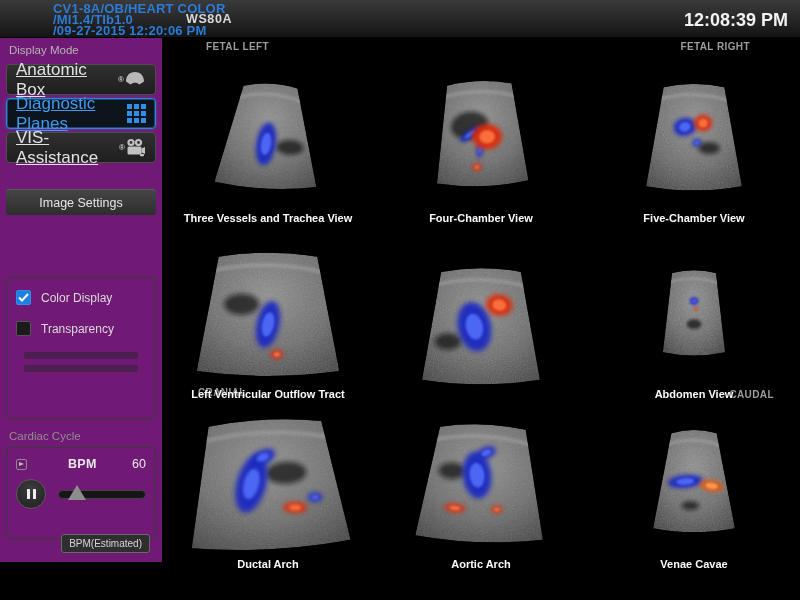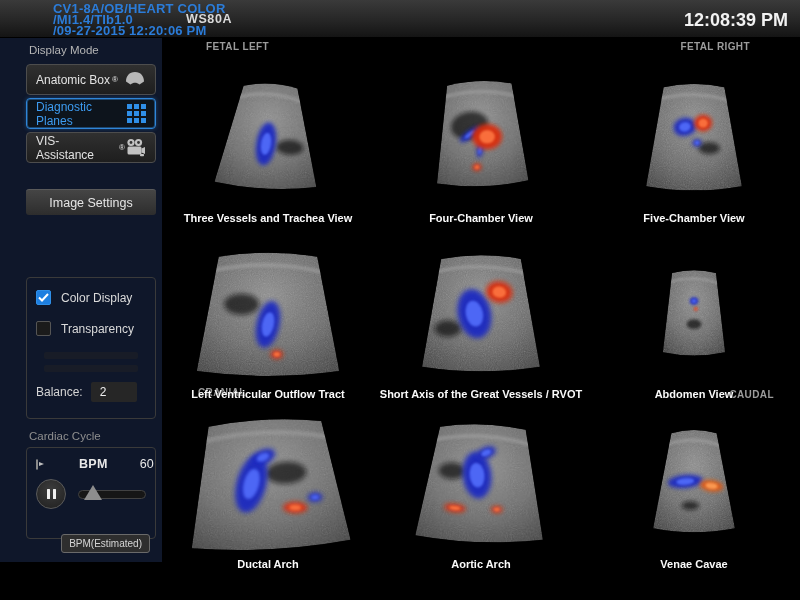--- a/index.html
+++ b/index.html
@@ -13,26 +13,26 @@
             border-bottom:1px solid #000; }
   .exam-info { position:absolute; left:10px; top:3px; color:#2b7cd9;
                font-size:13px; font-weight:bold; line-height:11px; letter-spacing:.2px;margin-left:43px; }
   .model-name { position:absolute; left:186px; top:12px; color:#d9d9d9;
                 font-size:12.5px; font-weight:bold; letter-spacing:.6px; }
   .clock { position:absolute; right:12px; top:10px; color:#f2f2f2;
            font-size:18px; font-weight:bold; }
 
   
   .sidebar { position:absolute; left:0; top:38px; width:162px; height:524px;
-             background:#0f172a;padding-left:20px; }
+             background:#701a75; }
   .section-label { color:#b5b5b5; font-size:11.5px; padding:6px 9px 5px; }
   .mode-btn { height:31px; margin:3px 6px; border:1px solid #4d4d4d; border-radius:4px;
               background:linear-gradient(180deg,#303030,#1e1e1e);
               display:flex; align-items:center; padding:0 9px; cursor:pointer; }
-  .mode-btn .lbl { color:#e2e2e2; font-size:12px; }
+  .mode-btn .lbl { color:#e2e2e2; font-size:17px;text-decoration:underline; }
   .mode-btn .reg { color:#e2e2e2; font-size:8px; vertical-align:super; margin-left:2px; }
   .mode-btn .micon { margin-left:auto; display:flex; }
   .mode-btn.selected { border:1px solid #2f85d8; background:#0d141c;
                        box-shadow:0 0 0 1px rgba(47,133,216,.45) inset, 0 0 4px rgba(47,133,216,.4); }
   .mode-btn.selected .lbl, .mode-btn.selected .reg { color:#3d9bf0; }
 
   .img-settings { height:26px; margin:26px 6px 0; border-radius:3px;
                   background:linear-gradient(180deg,#454545,#2d2d2d);
                   border-top:1px solid #5a5a5a;
                   display:flex; align-items:center; justify-content:center;
@@ -192,24 +192,20 @@
       <div class="chk-row" id="chk-1">
         <span class="chk-box">
           
         </span>
         <span class="lbl">Transparency</span>
       </div>
 
       <div class="ghost-row"></div>
       <div class="ghost-row"></div>
 
-      <div class="field-row">
-        <span class="lbl">Balance:</span>
-        <span class="val-box">2</span>
-      </div>
     </div>
 
     <div class="cardiac-label">Cardiac Cycle</div>
     <div class="cardiac-panel">
       <div class="bpm-row">
         <span class="cc-icon"></span>
         <span class="lbl">BPM</span>
         <span class="val">60</span>
       </div>
       <div class="ctrl-row">
@@ -336,21 +332,20 @@
                 <rect x="0" y="0" width="200" height="160" filter="url(#speck)" opacity="0.3"></rect>
                 <path d="M 44 32 Q 100 18 156 34" stroke="#aaaaaa" stroke-width="5" fill="none" opacity="0.45" filter="url(#soft1)"></path>
                 <ellipse cx="60" cy="100" rx="16" ry="10" transform="rotate(0 60 100)" fill="#0f0f0f" opacity="0.7" filter="url(#soft3)"></ellipse>
                 <ellipse cx="92" cy="82" rx="20" ry="30" transform="rotate(-12 92 82)" fill="#1d2cc0" opacity="0.95" filter="url(#soft3)"></ellipse>
                 <ellipse cx="92" cy="82" rx="10.4" ry="15.600000000000001" transform="rotate(-12 92 82)" fill="#5571ff" opacity="0.85" filter="url(#soft1)"></ellipse>
                 <ellipse cx="122" cy="56" rx="16" ry="13" transform="rotate(10 122 56)" fill="#d92f10" opacity="0.95" filter="url(#soft3)"></ellipse>
                 <ellipse cx="122" cy="56" rx="8.32" ry="6.76" transform="rotate(10 122 56)" fill="#ff7a45" opacity="0.85" filter="url(#soft1)"></ellipse>
               </g>
             </g>
           </svg>
-          <div class="cap">Short Axis of the Great Vessels / RVOT</div>
         </div>
         <div class="tile">
           <svg viewBox="0 0 200 160" width="122" height="150">
             <defs>
               <clipPath id="clip5">
                 <path d="M 64 16 Q 100 7 136 16 L 151 146 Q 100 157 49 146 Z"></path>
               </clipPath>
             </defs>
             <g transform="rotate(0 100 80)">
               <g clip-path="url(#clip5)">

